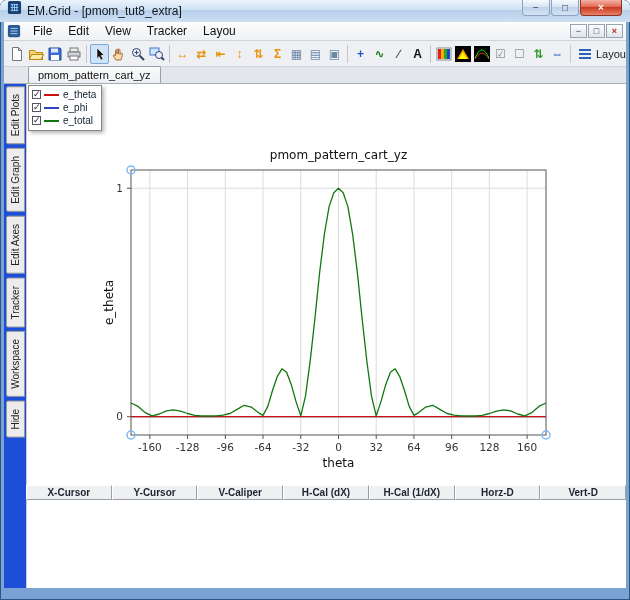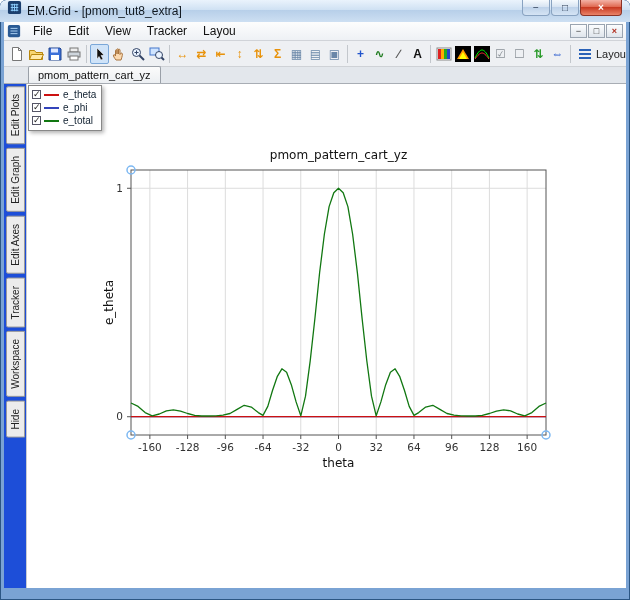--- a/index.html
+++ b/index.html
@@ -369,15 +369,24 @@
           <span class="lg-line" style="border-top-color: rgb(51, 68, 187);"></span>
           <span class="lg-label">e_phi</span>
         </div>
         <div class="lg-row">
           <span class="lg-check">✓</span>
           <span class="lg-line" style="border-top-color: rgb(17, 119, 17);"></span>
           <span class="lg-label">e_total</span>
         </div>
       </div>
 
+    <div class="statusbar" id="statusbar">
+        <div class="status-cell">X-Cursor</div>
+        <div class="status-cell">Y-Cursor</div>
+        <div class="status-cell">V-Caliper</div>
+        <div class="status-cell">H-Cal (dX)</div>
+        <div class="status-cell">H-Cal (1/dX)</div>
+        <div class="status-cell">Horz-D</div>
+        <div class="status-cell">Vert-D</div>
+      </div>
 
   </div>
 </div>
 
 </body></html>

